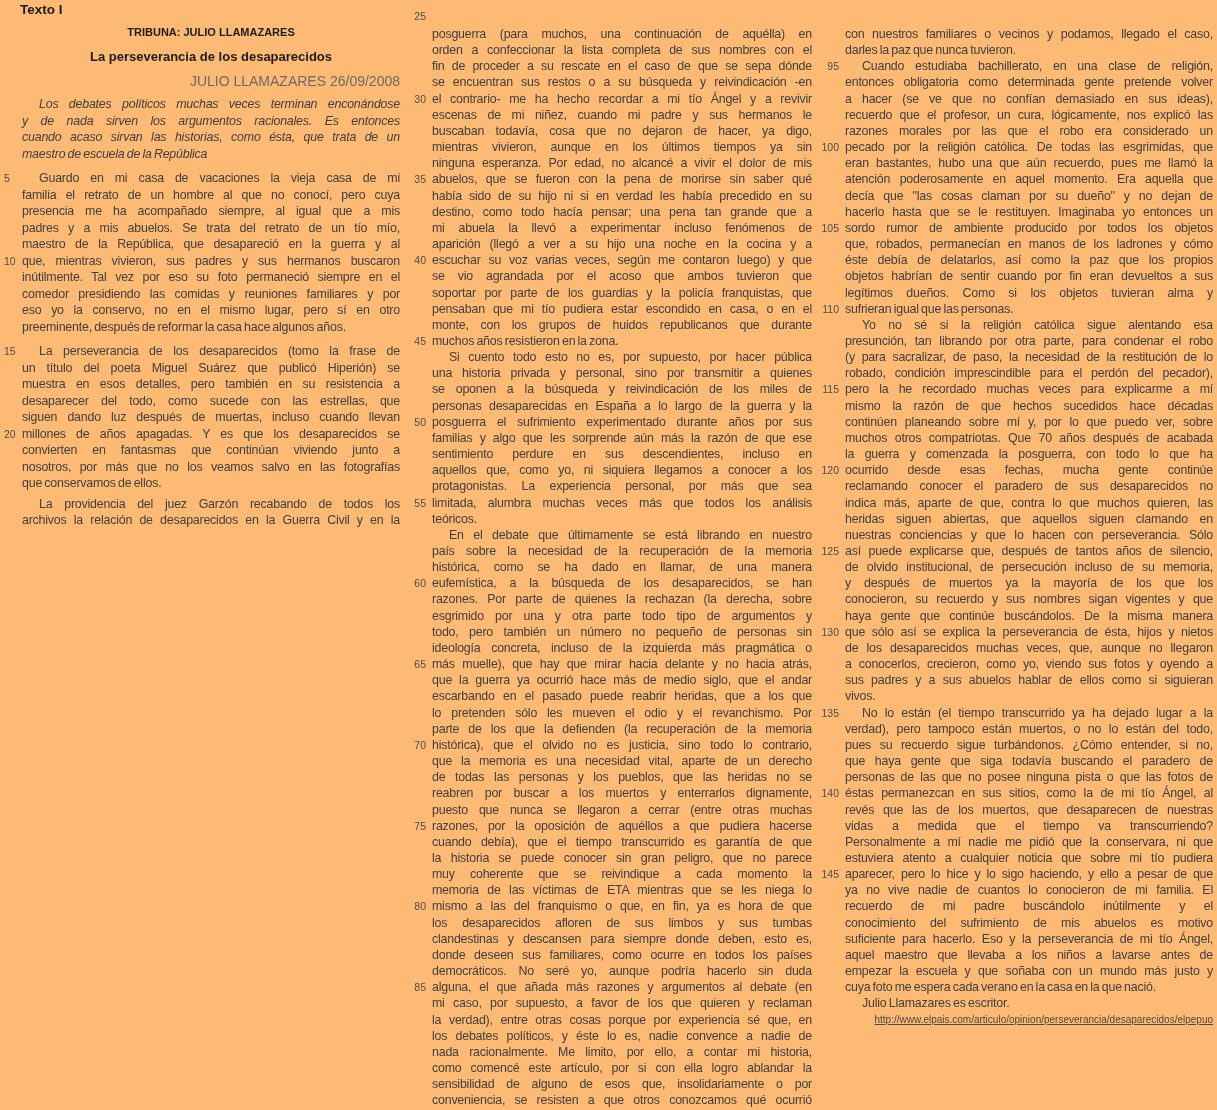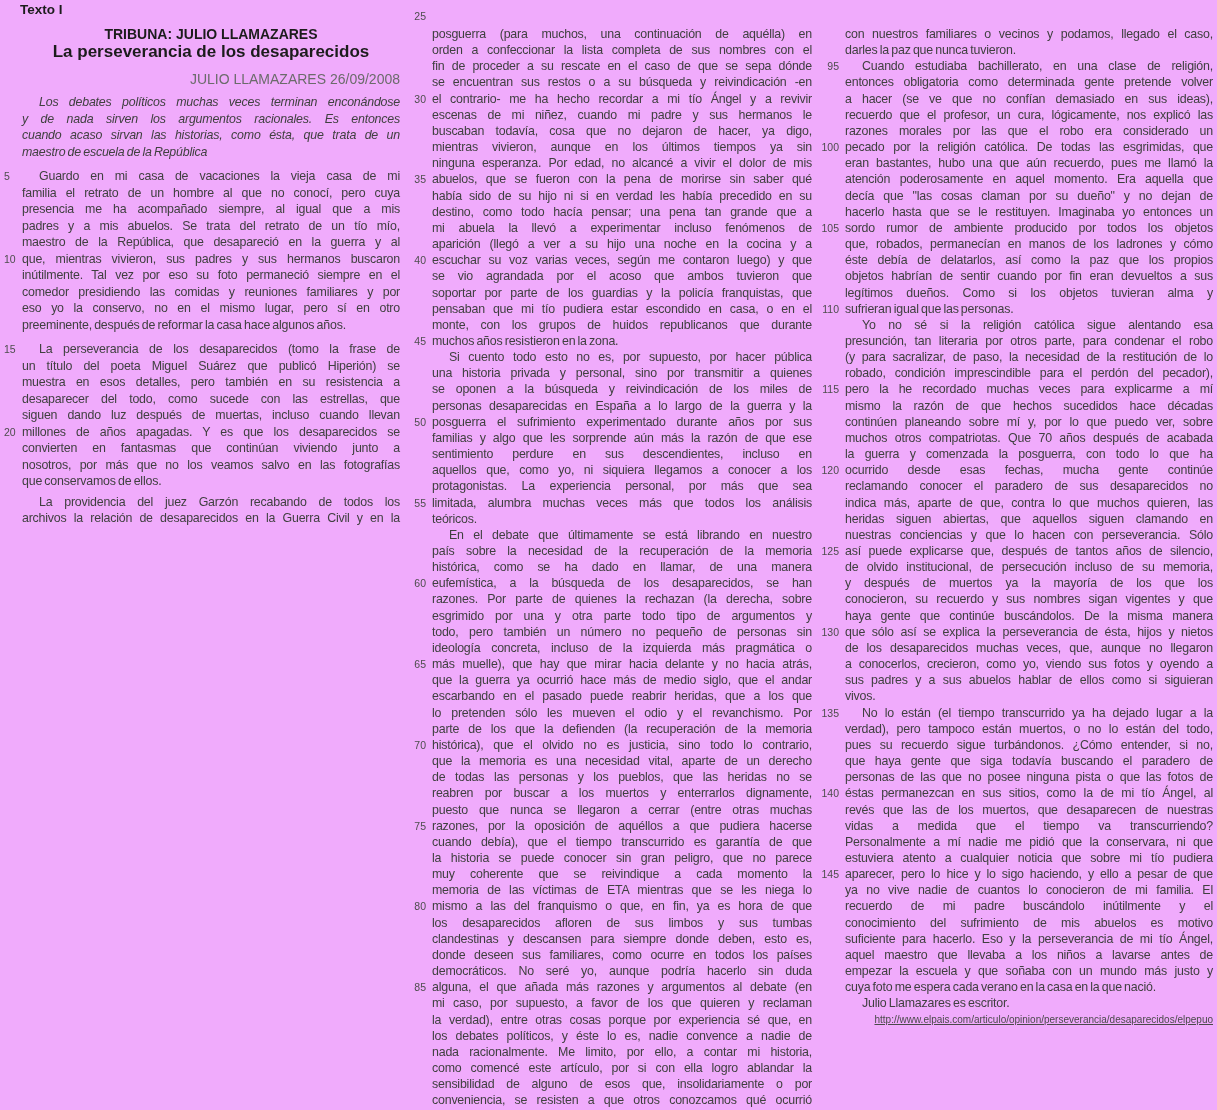--- a/index.html
+++ b/index.html
@@ -1,28 +1,28 @@
 <!DOCTYPE html>
 <html><head>
 <meta charset="utf-8">
 <style>
   html,body { margin:0; padding:0; background:#ffffff; }
   .page {
     position:relative; width:1217px; height:1110px; overflow:hidden;
-    background:#f0abfc; color:#404040;
+    background:#fdba74; color:#404040;
     font-family:"Liberation Sans", sans-serif;
   }
   .col { position:absolute; top:0; }
   #col1 { left:22px;  top:2px;  width:378px; }
   #col2 { left:432px; top:0px;  width:380px; }
   #col3 { left:845px; top:26px; width:368px; }
 
   .texto-label { font-weight:bold; color:#1c1c1c; font-size:13.5px; margin:0 0 0 -2px; }
-  .kicker { text-align:center; font-weight:bold; color:#1c1c1c; font-size:14px; margin-top:9px; }
-  .title  { text-align:center; font-weight:bold; color:#1c1c1c; font-size:17px; }
+  .kicker { text-align:center; font-weight:bold; color:#1c1c1c; font-size:11px; margin-top:9px; }
+  .title  { text-align:center; font-weight:bold; color:#1c1c1c; font-size:13px; margin-top:11px; }
   .byline { text-align:right; color:#6b6b6b; font-size:14px; margin-top:9px; margin-bottom:7px; }
 
   .row {
     position:relative;
     font-size:12.4px; line-height:16.15px;
     letter-spacing:-0.2px; word-spacing:-1px;
     text-align:justify; text-align-last:justify;
     color:#404040;
   }
   #col1 .row { line-height:16.5px; }
@@ -164,21 +164,21 @@
       <div class="row"><span>atención poderosamente en aquel momento. Era aquella que</span></div>
       <div class="row"><span>decía que "las cosas claman por su dueño" y no dejan de</span></div>
       <div class="row"><span>hacerlo hasta que se le restituyen. Imaginaba yo entonces un</span></div>
       <div class="row"><span class="num">105</span><span>sordo rumor de ambiente producido por todos los objetos</span></div>
       <div class="row"><span>que, robados, permanecían en manos de los ladrones y cómo</span></div>
       <div class="row"><span>éste debía de delatarlos, así como la paz que los propios</span></div>
       <div class="row"><span>objetos habrían de sentir cuando por fin eran devueltos a sus</span></div>
       <div class="row"><span>legítimos dueños. Como si los objetos tuvieran alma y</span></div>
       <div class="row last"><span class="num">110</span><span>sufrieran igual que las personas.</span></div>
       <div class="row ind"><span>Yo no sé si la religión católica sigue alentando esa</span></div>
-      <div class="row"><span>presunción, tan literaria por otros parte, para condenar el robo</span></div>
+      <div class="row"><span>presunción, tan librando por otra parte, para condenar el robo</span></div>
       <div class="row"><span>(y para sacralizar, de paso, la necesidad de la restitución de lo</span></div>
       <div class="row"><span>robado, condición imprescindible para el perdón del pecador),</span></div>
       <div class="row"><span class="num">115</span><span>pero la he recordado muchas veces para explicarme a mí</span></div>
       <div class="row"><span>mismo la razón de que hechos sucedidos hace décadas</span></div>
       <div class="row"><span>continúen planeando sobre mí y, por lo que puedo ver, sobre</span></div>
       <div class="row"><span>muchos otros compatriotas. Que 70 años después de acabada</span></div>
       <div class="row"><span>la guerra y comenzada la posguerra, con todo lo que ha</span></div>
       <div class="row"><span class="num">120</span><span>ocurrido desde esas fechas, mucha gente continúe</span></div>
       <div class="row"><span>reclamando conocer el paradero de sus desaparecidos no</span></div>
       <div class="row"><span>indica más, aparte de que, contra lo que muchos quieren, las</span></div>

